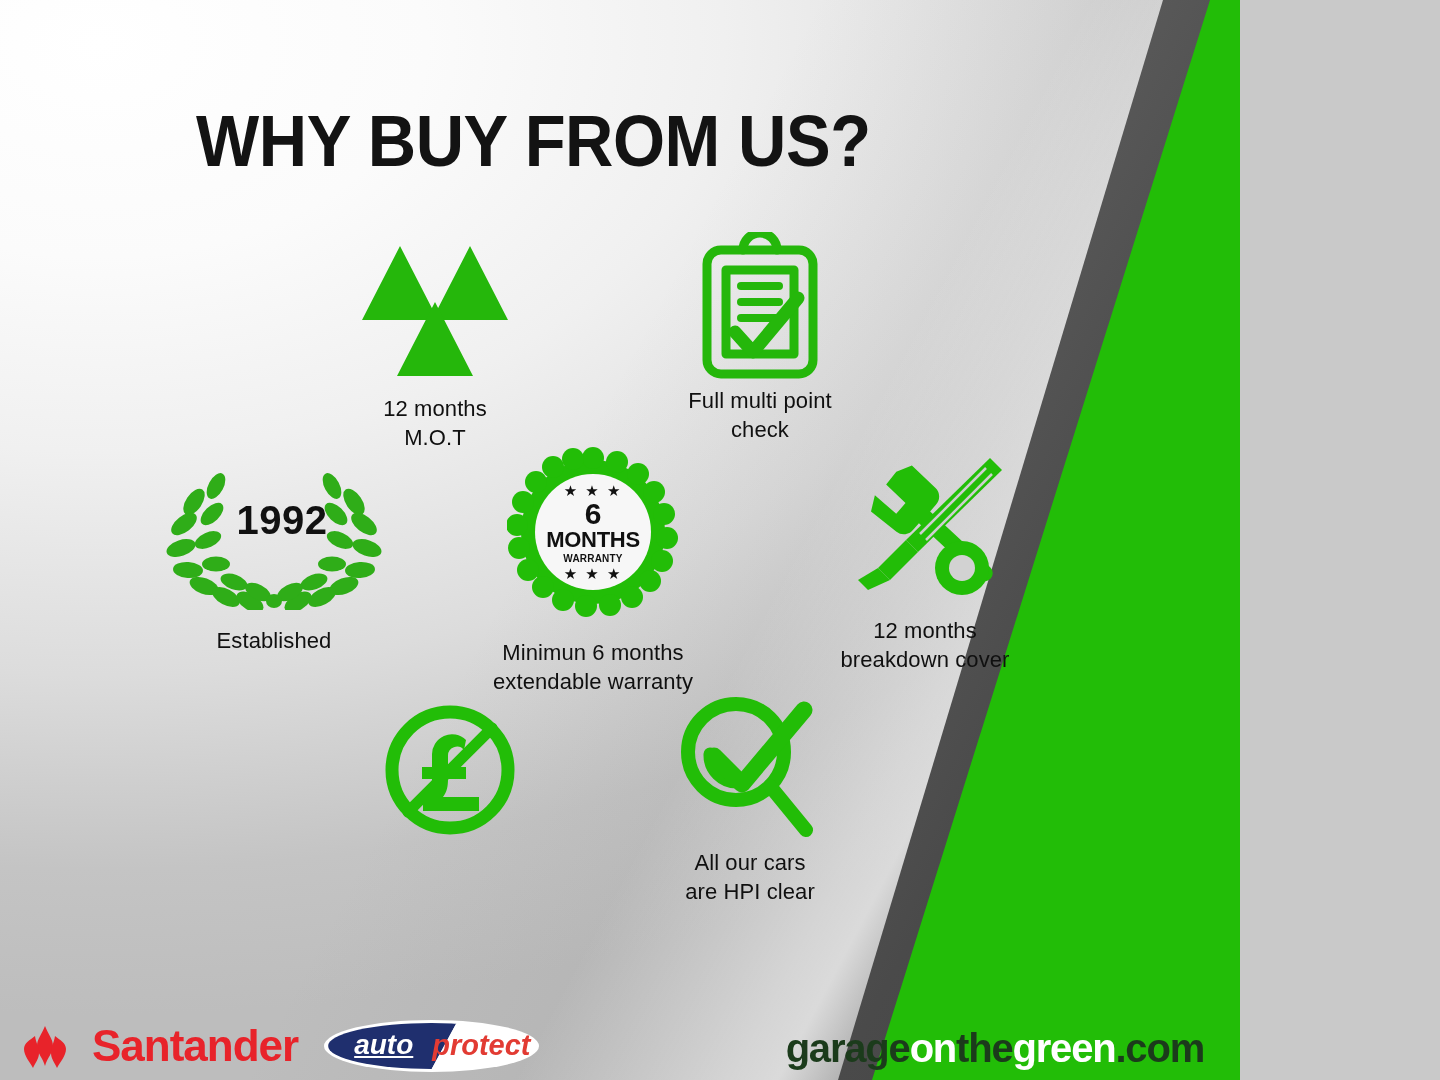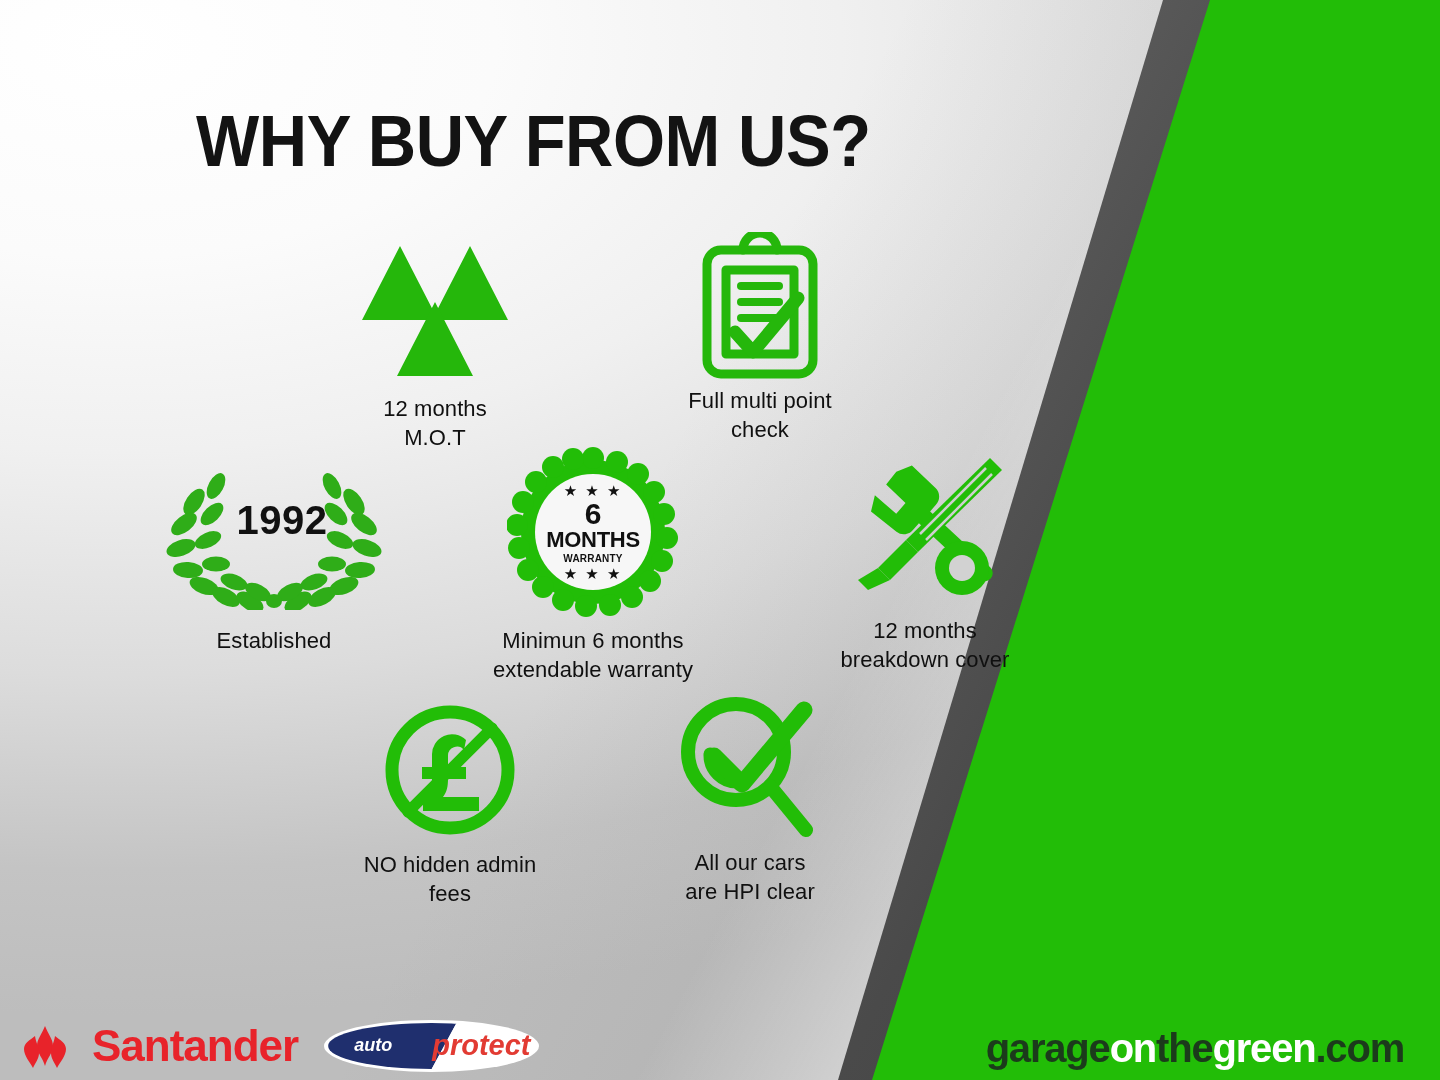--- a/index.html
+++ b/index.html
@@ -4,21 +4,21 @@
 <style>
   html,body{margin:0;padding:0;}
   body{
     width:1440px;height:1080px;
     font-family:"Liberation Sans", sans-serif;
     overflow:hidden;
     background:#c9c9c9;
   }
   #stage{
     position:relative;
-    width:1440px;height:1080px;
+    width:1240px;height:1080px;
     overflow:hidden;
     background:
       radial-gradient(120% 90% at 8% 4%, #ffffff 0%, #fbfbfb 22%, #f0f0f0 42%, #dcdcdc 65%, #c4c4c4 85%, #bdbdbd 100%);
   }
   
   #sheen{
     position:absolute;inset:0;
     background:linear-gradient(118deg, rgba(255,255,255,0) 45%, rgba(120,120,120,0.16) 72%, rgba(70,70,70,0.30) 86%, rgba(60,60,60,0.10) 94%, rgba(255,255,255,0) 100%);
     pointer-events:none;
   }
@@ -69,21 +69,21 @@
   #f-mot       {left:330px;top:236px;width:210px;}
   #f-check     {left:645px;top:232px;width:230px;}
   #f-est       {left:160px;top:462px;width:228px;}
   #f-warranty  {left:438px;top:446px;width:310px;}
   #f-breakdown {left:800px;top:440px;width:250px;}
   #f-fees      {left:330px;top:700px;width:240px;}
   #f-hpi       {left:630px;top:690px;width:240px;}
 
   #f-mot .label{margin-top:8px;}
   #f-check .label{margin-top:6px;}
-  #f-warranty .label{margin-top:8px;}
+  #f-warranty .label{margin-top:20px;}
   #f-breakdown .label{margin-top:6px;}
   #f-fees .label{margin-top:10px;}
   #f-hpi .label{margin-top:8px;}
 
   
   #f-est .wreathbox{position:relative;width:228px;height:148px;}
   #f-est .year{
     position:absolute;left:16px;right:0;top:36px;
     font-size:40px;font-weight:700;color:#111;letter-spacing:0.5px;
   }
@@ -119,21 +119,21 @@
     background:#1f2f6e;
     clip-path:polygon(0 0, 62% 0, 50% 100%, 0 100%);
   }
   #ap-white{
     position:absolute;left:4px;top:3px;width:207px;height:46px;border-radius:50%/50%;
     background:#ffffff;
     clip-path:polygon(62% 0, 100% 0, 100% 100%, 50% 100%);
   }
   #ap-auto{
     position:absolute;left:30px;top:9px;
-    font-size:18px;font-style:italic;font-weight:700;color:#ffffff;line-height:32px;
+    font-size:28px;font-style:italic;font-weight:700;color:#ffffff;line-height:32px;text-decoration:underline;
   }
   #ap-protect{
     position:absolute;left:108px;top:9px;
     font-size:29px;font-style:italic;font-weight:700;color:#e23b33;line-height:32px;
   }
   #footer-right{
     position:absolute;right:36px;top:1026px;
     font-size:40px;font-weight:700;letter-spacing:-1.2px;line-height:44px;
     white-space:nowrap;
   }
@@ -298,22 +298,20 @@
   <div class="feature" id="f-fees">
     <div class="iconwrap">
       <svg width="140" height="140" viewBox="0 0 140 140">
         <circle cx="70" cy="70" r="58" fill="none" stroke="#22bd07" stroke-width="13"></circle>
         <g fill="#22bd07">
           <path d="M86 40 a20 20 0 0 0 -34 15 l0 12 l-10 0 l0 12 l10 0 c0 10 -3 15 -9 19 l0 13 l56 0 l0 -14 l-36 0 c4 -5 5 -11 5 -18 l18 0 l0 -12 l-18 0 l0 -11 a9 9 0 0 1 16 -6 z"></path>
         </g>
         <line x1="28" y1="112" x2="112" y2="28" stroke="#22bd07" stroke-width="11" stroke-linecap="round"></line>
       </svg>
     </div>
-    <div class="label">NO hidden admin
-fees</div>
   </div>
 
   <div class="feature" id="f-hpi">
     <div class="iconwrap">
       <svg width="160" height="150" viewBox="0 0 160 150">
         <circle cx="66" cy="62" r="48" fill="none" stroke="#22bd07" stroke-width="14"></circle>
         <path d="M100 96 L136 140" stroke="#22bd07" stroke-width="14" stroke-linecap="round"></path>
         <path d="M40 64 a27 27 0 0 0 28 28" fill="none" stroke="#22bd07" stroke-width="13" stroke-linecap="round"></path>
         <path d="M44 66 L72 94 L134 20" fill="none" stroke="#22bd07" stroke-width="17" stroke-linecap="round" stroke-linejoin="round"></path>
       </svg>

